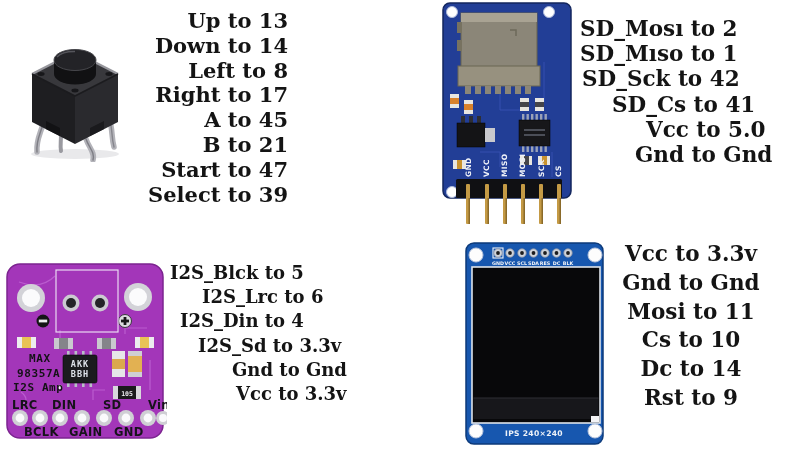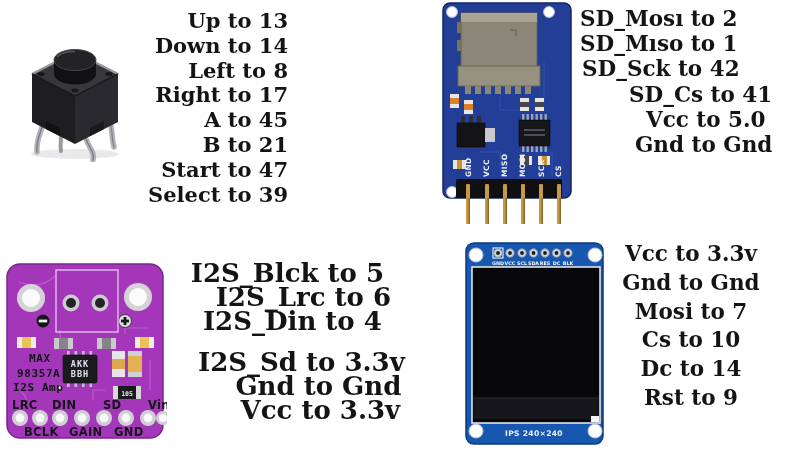--- a/index.html
+++ b/index.html
@@ -1,30 +1,30 @@
 <!DOCTYPE html>
 <html><head>
 <meta charset="utf-8">
 <style>
   html,body{margin:0;padding:0;background:#ffffff;}
   #stage{position:relative;width:800px;height:450px;background:#ffffff;overflow:hidden;
          font-family:"DejaVu Serif","Liberation Serif",serif;}
   .conn-block{position:absolute;font-weight:700;color:#141414;white-space:nowrap;}
   .conn-line{display:block;}
   .tl{left:140px;top:9px;width:148px;text-align:right;font-size:21px;line-height:24.8px;}
-  .tr{left:580px;top:6px;font-size:21.5px;line-height:25.2px;text-align:left;}
-  .bl{left:170px;top:261px;font-size:26px;line-height:24.2px;text-align:center;}
+  .tr{left:580px;top:16px;font-size:21.5px;line-height:25.2px;text-align:left;}
+  .bl{left:170px;top:261px;font-size:18px;line-height:24.2px;text-align:left;}
   .br{left:620px;top:240px;width:142px;text-align:center;font-size:21.5px;line-height:28.8px;}
   .tr .conn-line:nth-child(3){margin-left:2px;}
-  .tr .conn-line:nth-child(4){margin-left:32px;text-align:right;}
+  .tr .conn-line:nth-child(4){margin-left:32px;}
   .tr .conn-line:nth-child(5){margin-left:66px;}
   .tr .conn-line:nth-child(6){margin-left:55px;}
   .bl .conn-line:nth-child(2){margin-left:32px;}
   .bl .conn-line:nth-child(3){margin-left:10px;}
-  .bl .conn-line:nth-child(4){margin-left:28px;margin-top:16px;}
+  .bl .conn-line:nth-child(4){margin-left:28px;}
   .bl .conn-line:nth-child(5){margin-left:62px;}
   .bl .conn-line:nth-child(6){margin-left:66px;}
   .module{position:absolute;}
   #btn-svg{left:16px;top:30px;}
   #sd-svg{left:440px;top:2px;}
   #i2s-svg{left:5px;top:260px;}
   #tft-svg{left:462px;top:240px;}
   svg text{user-select:none;}
   .sd-pin-label{font-family:"DejaVu Sans","Liberation Sans",sans-serif;font-weight:700;
                 font-size:7.4px;fill:#eef1f8;letter-spacing:.4px;}
@@ -392,19 +392,19 @@
       <line x1="11.5" y1="158" x2="136.5" y2="158" stroke="#2e2e34" stroke-width="1"></line>
       <rect x="129" y="176" width="8" height="6" fill="#f4f4f6"></rect>
     </g>
 
     <text class="tft-screen-label" x="72" y="196" text-anchor="middle">IPS 240×240</text>
   </svg>
 
   <div class="conn-block br">
     <span class="conn-line">Vcc to 3.3v</span>
     <span class="conn-line">Gnd to Gnd</span>
-    <span class="conn-line">Mosi to 7</span>
+    <span class="conn-line">Mosi to 11</span>
     <span class="conn-line">Cs to 10</span>
     <span class="conn-line">Dc to 14</span>
     <span class="conn-line">Rst to 9</span>
   </div>
 
 </div>
 
 </body></html>

